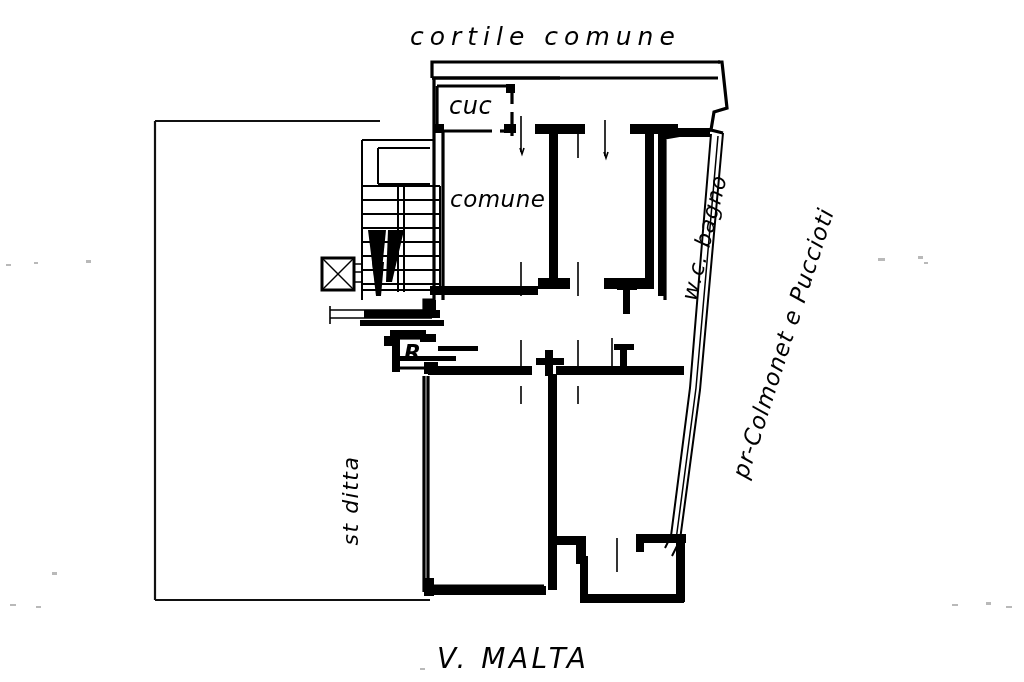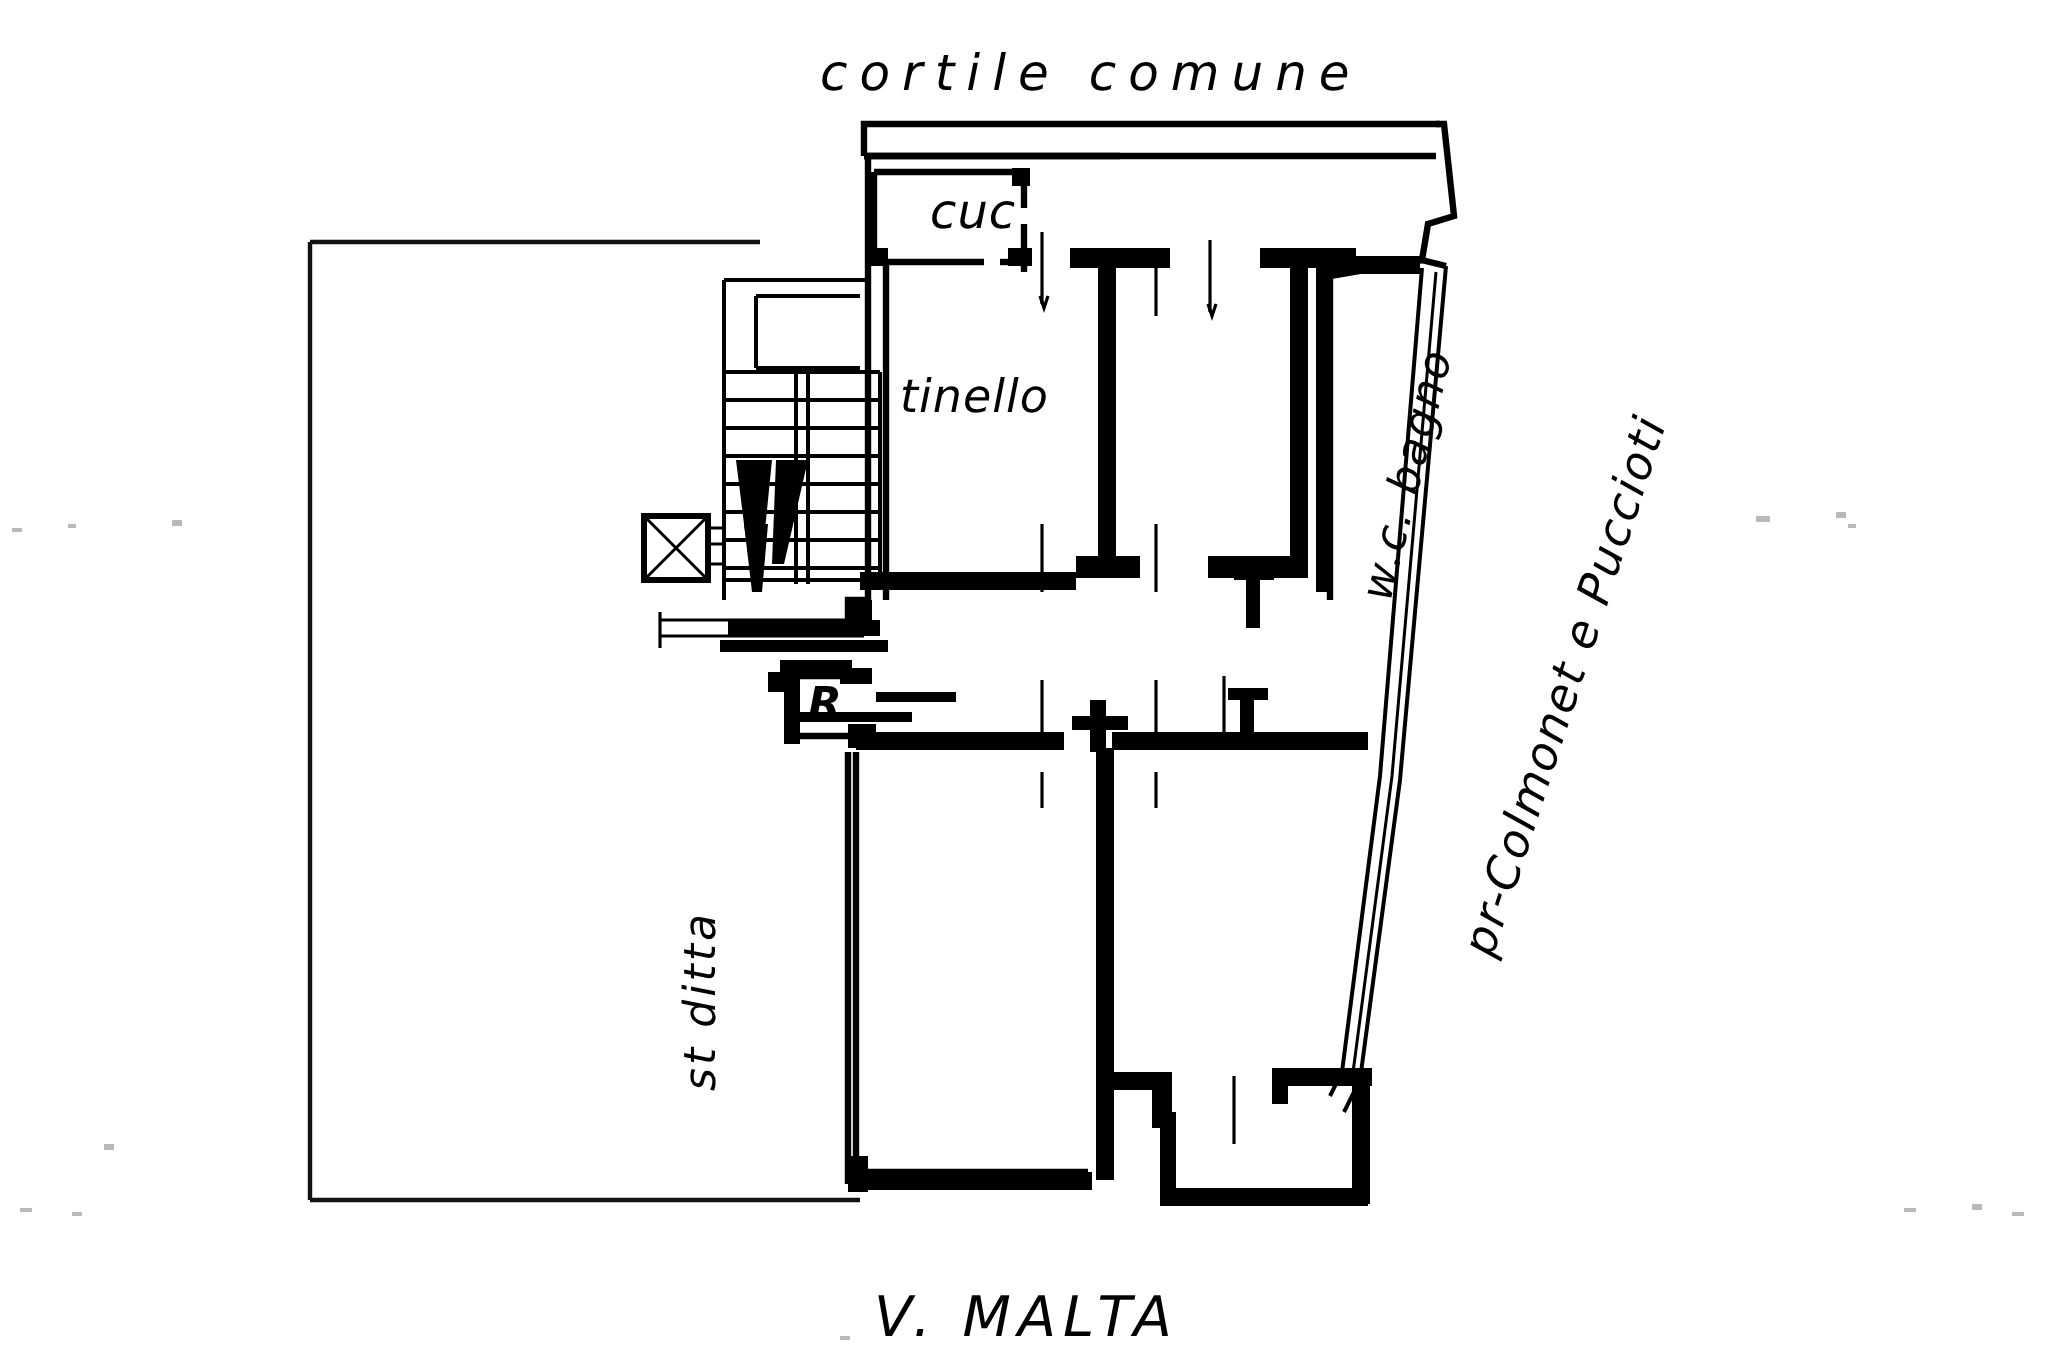--- a/index.html
+++ b/index.html
@@ -59,21 +59,20 @@
     font-size: 28px;
     letter-spacing: 3.5px;
     font-style: italic;
     font-weight: 500;
   }
   #label-cuc {
     left: 449px; top: 92px;
     font-size: 24px;
     font-style: italic;
     letter-spacing: 0.5px;
-    margin-left: 16px;
   }
   #label-tinello {
     left: 450px; top: 186px;
     font-size: 23px;
     font-style: italic;
     letter-spacing: 0.5px;
   }
   #label-r {
     left: 404px; top: 340px;
     font-size: 22px;
@@ -334,21 +333,21 @@
     </g>
 
   </svg>
 
   <div class="label" id="label-cortile-comune">cortile comune</div>
 
   <div class="label" id="label-via-malta">V. MALTA</div>
 
   <div class="label" id="label-cuc">cuc</div>
 
-  <div class="label" id="label-tinello">tinello</div>
+  <div class="label" id="label-tinello">comune</div>
 
   <div class="label" id="label-wc-bagno">w.c. bagno</div>
 
   <div class="label" id="label-r">R</div>
 
   <div class="label" id="label-pr-colmonet">pr-Colmonet e Puccioti</div>
 
   <div class="label" id="label-st-ditta">st ditta</div>
 
 </div>

